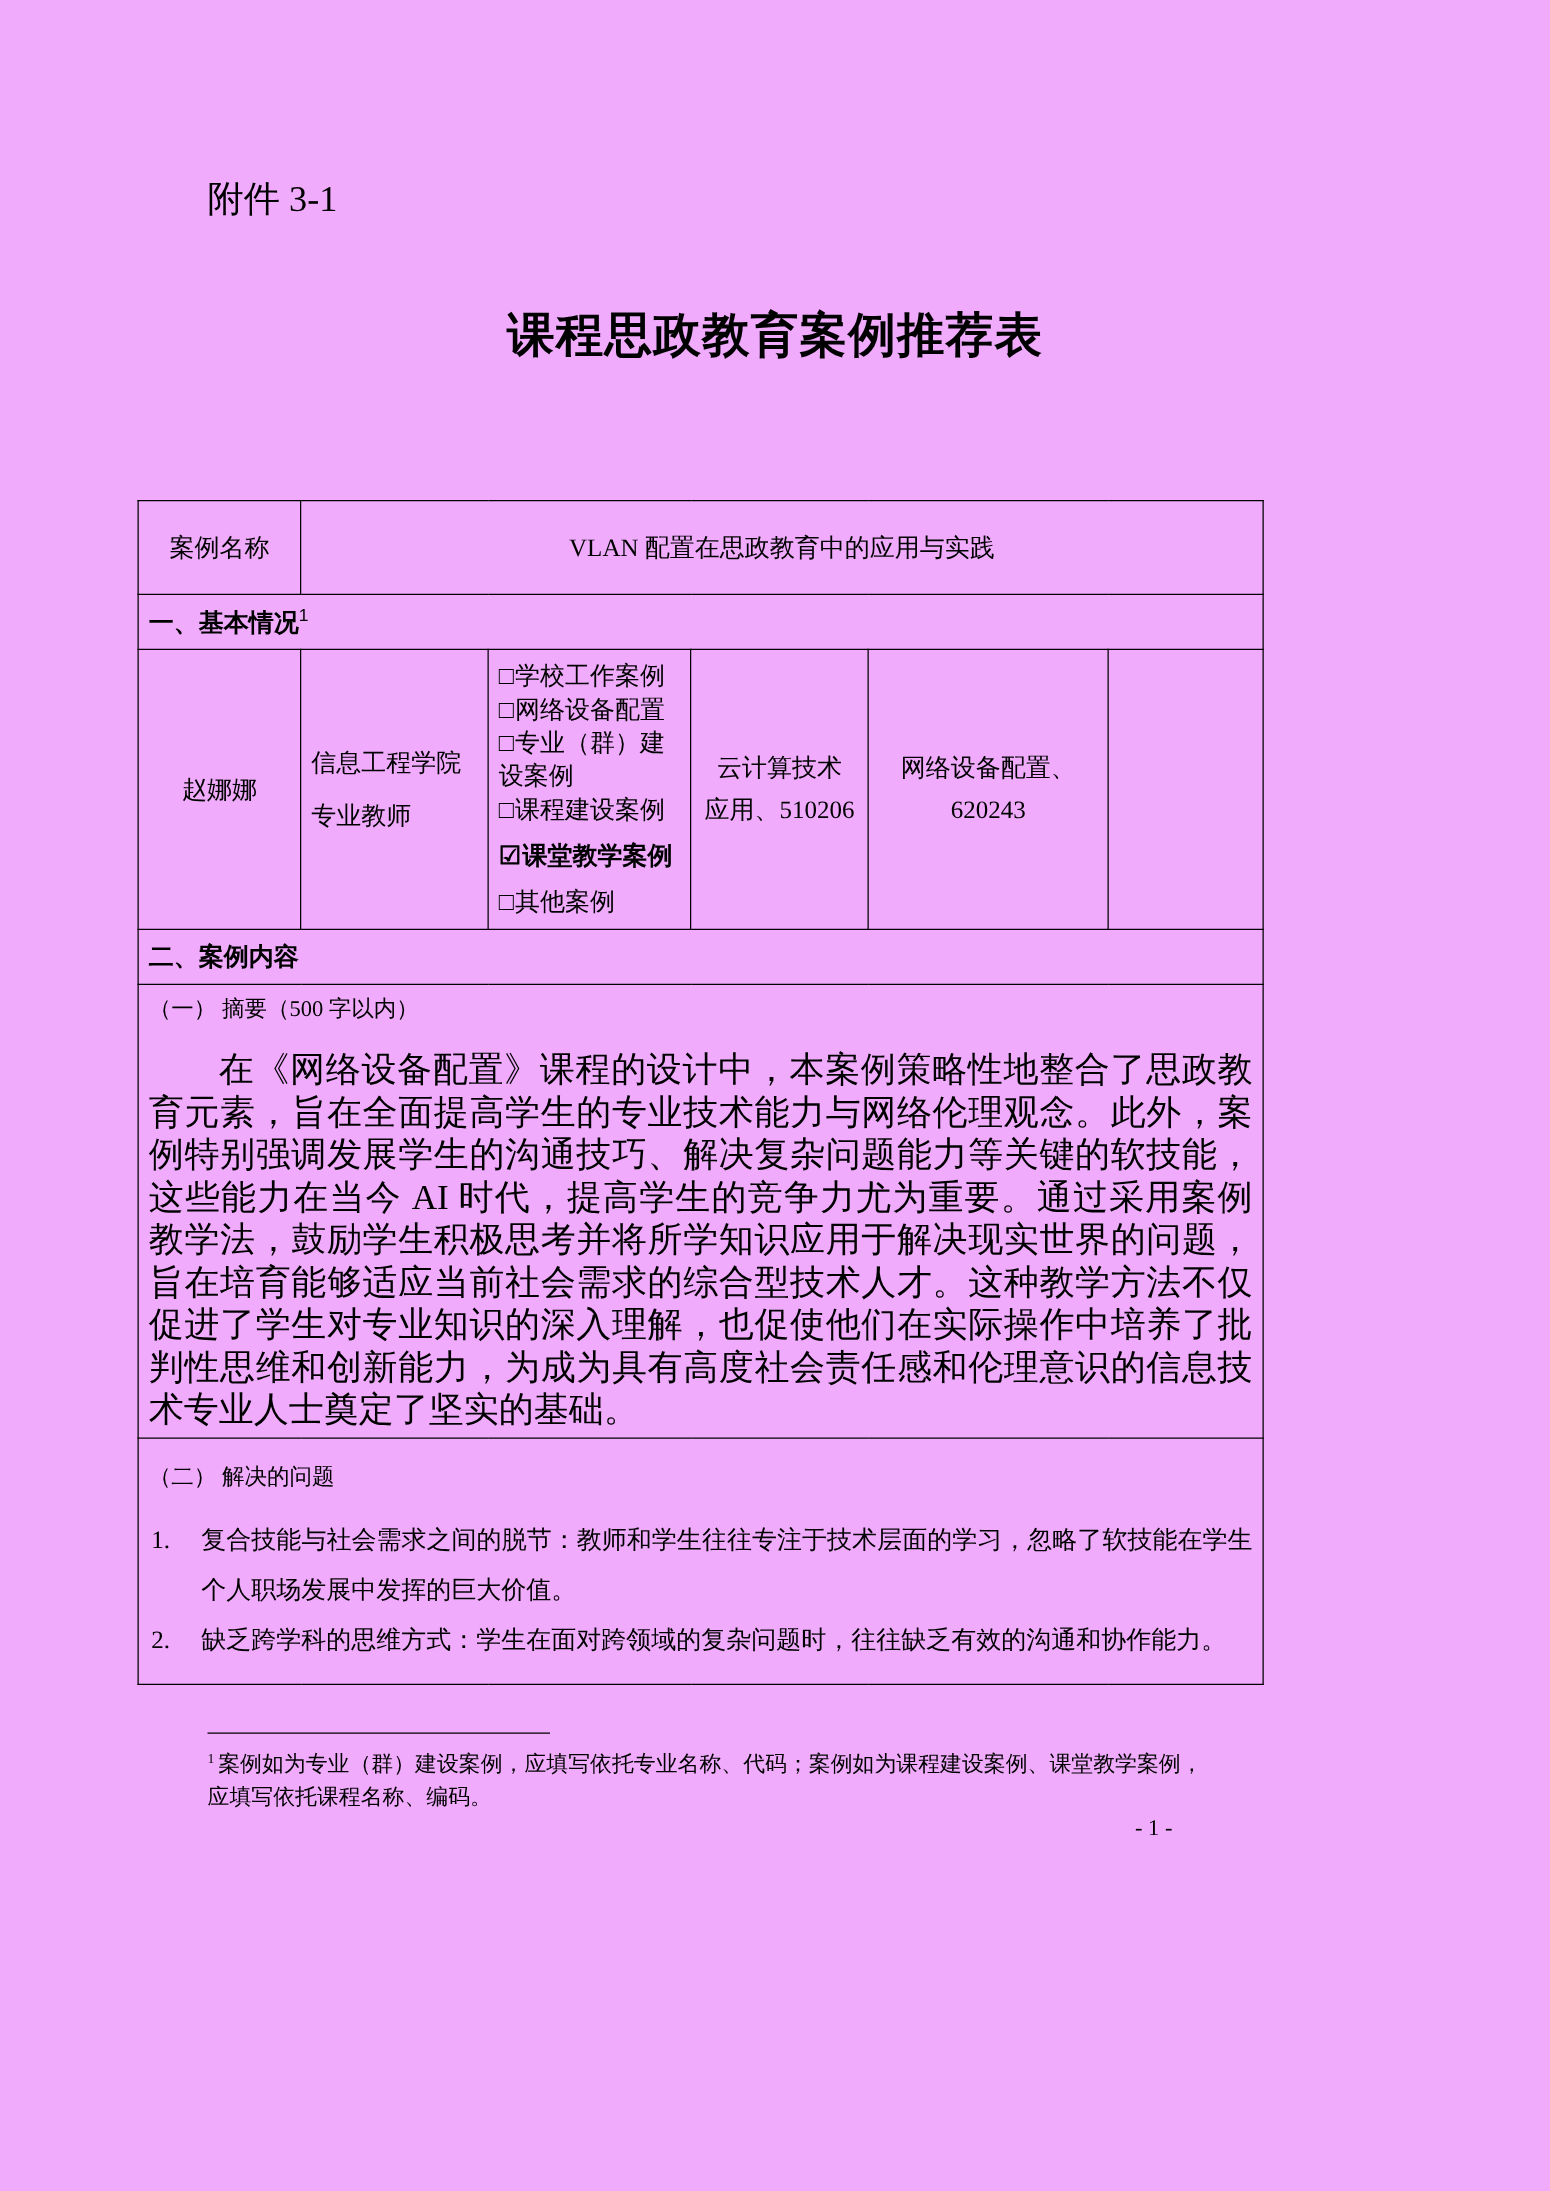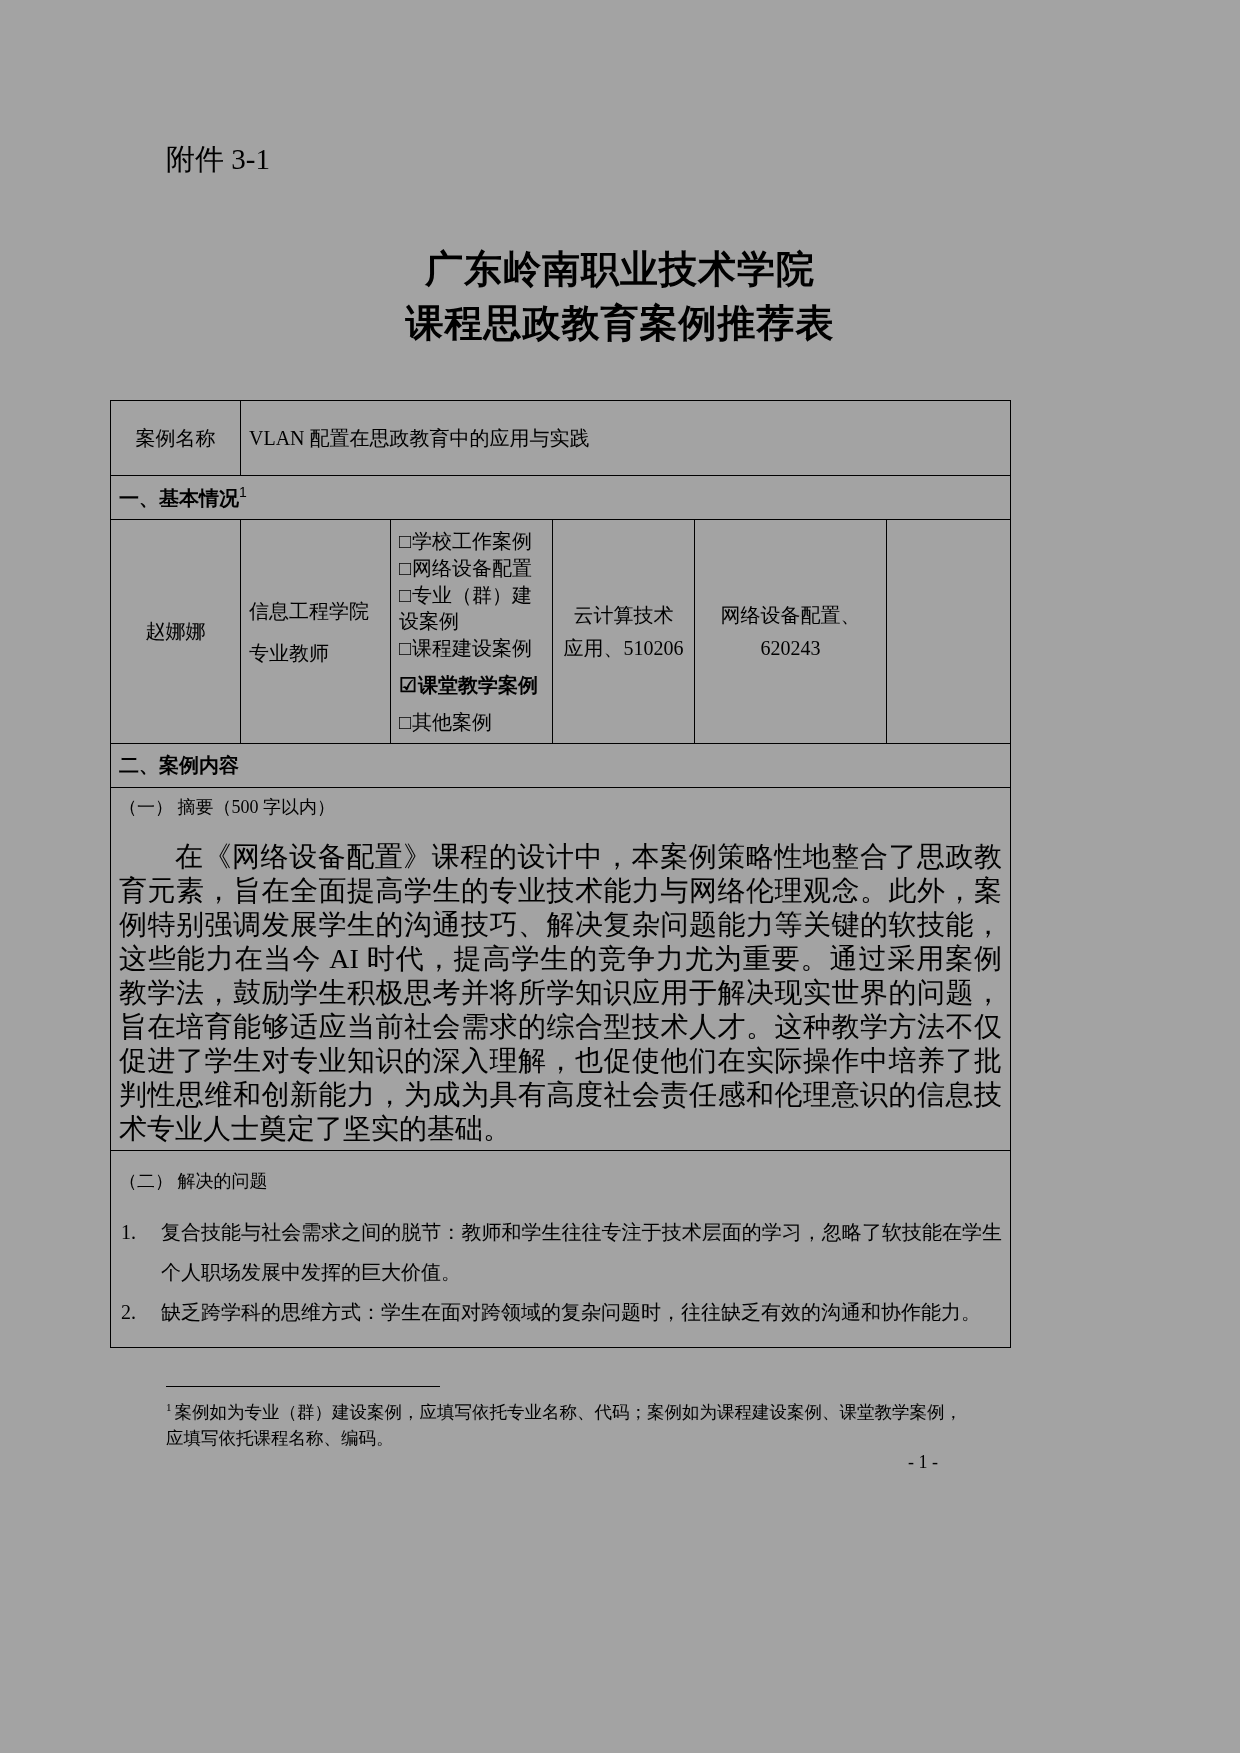--- a/index.html
+++ b/index.html
@@ -1,21 +1,21 @@
 <!DOCTYPE html>
 <html><head>
 <meta charset="utf-8">
 <style>
   * { box-sizing: border-box; margin: 0; padding: 0; }
   html, body { background: #ffffff; }
   .page {
     position: relative;
     width: 1240px;
     height: 1753px;
-    background: #a3a3a3;
+    background: #f0abfc;
     color: #000000;
     font-family: "Liberation Serif", "DejaVu Serif", serif;
     overflow: hidden;
   }
   .attachment {
     position: absolute;
     left: 166px;
     top: 140px;
     font-size: 29px;
   }
@@ -41,21 +41,21 @@
   }
   table.main td {
     border: 1px solid #000000;
     font-size: 20px;
     padding: 4px 8px;
     vertical-align: middle;
     overflow: hidden;
   }
   tr.case-name-row { height: 75px; }
   td.case-label { text-align: center; font-size: 21px; }
-  td.case-value { font-size: 22px; }
+  td.case-value { text-align: center; font-size: 22px; }
   tr.section-row { height: 44px; }
   td.section-cell {
     font-family: "Liberation Sans", "DejaVu Sans", sans-serif;
     font-weight: bold;
     font-size: 26px;
     padding: 4px 10px;
     margin-left: 16px;
   }
   td.section-cell sup { font-size: 14px; font-weight: normal; vertical-align: super; }
   tr.header-row { height: 65px; }
@@ -120,21 +120,20 @@
   }
 </style>
 </head>
 <body>
 
 <div class="page">
 
   <div class="attachment">附件 3-1</div>
 
   <div class="title-block">
-    <div>广东岭南职业技术学院</div>
     <div>课程思政教育案例推荐表</div>
   </div>
 
   <table class="main">
     <colgroup>
       <col style="width:130px">
       <col style="width:150px">
       <col style="width:162px">
       <col style="width:142px">
       <col style="width:192px">

